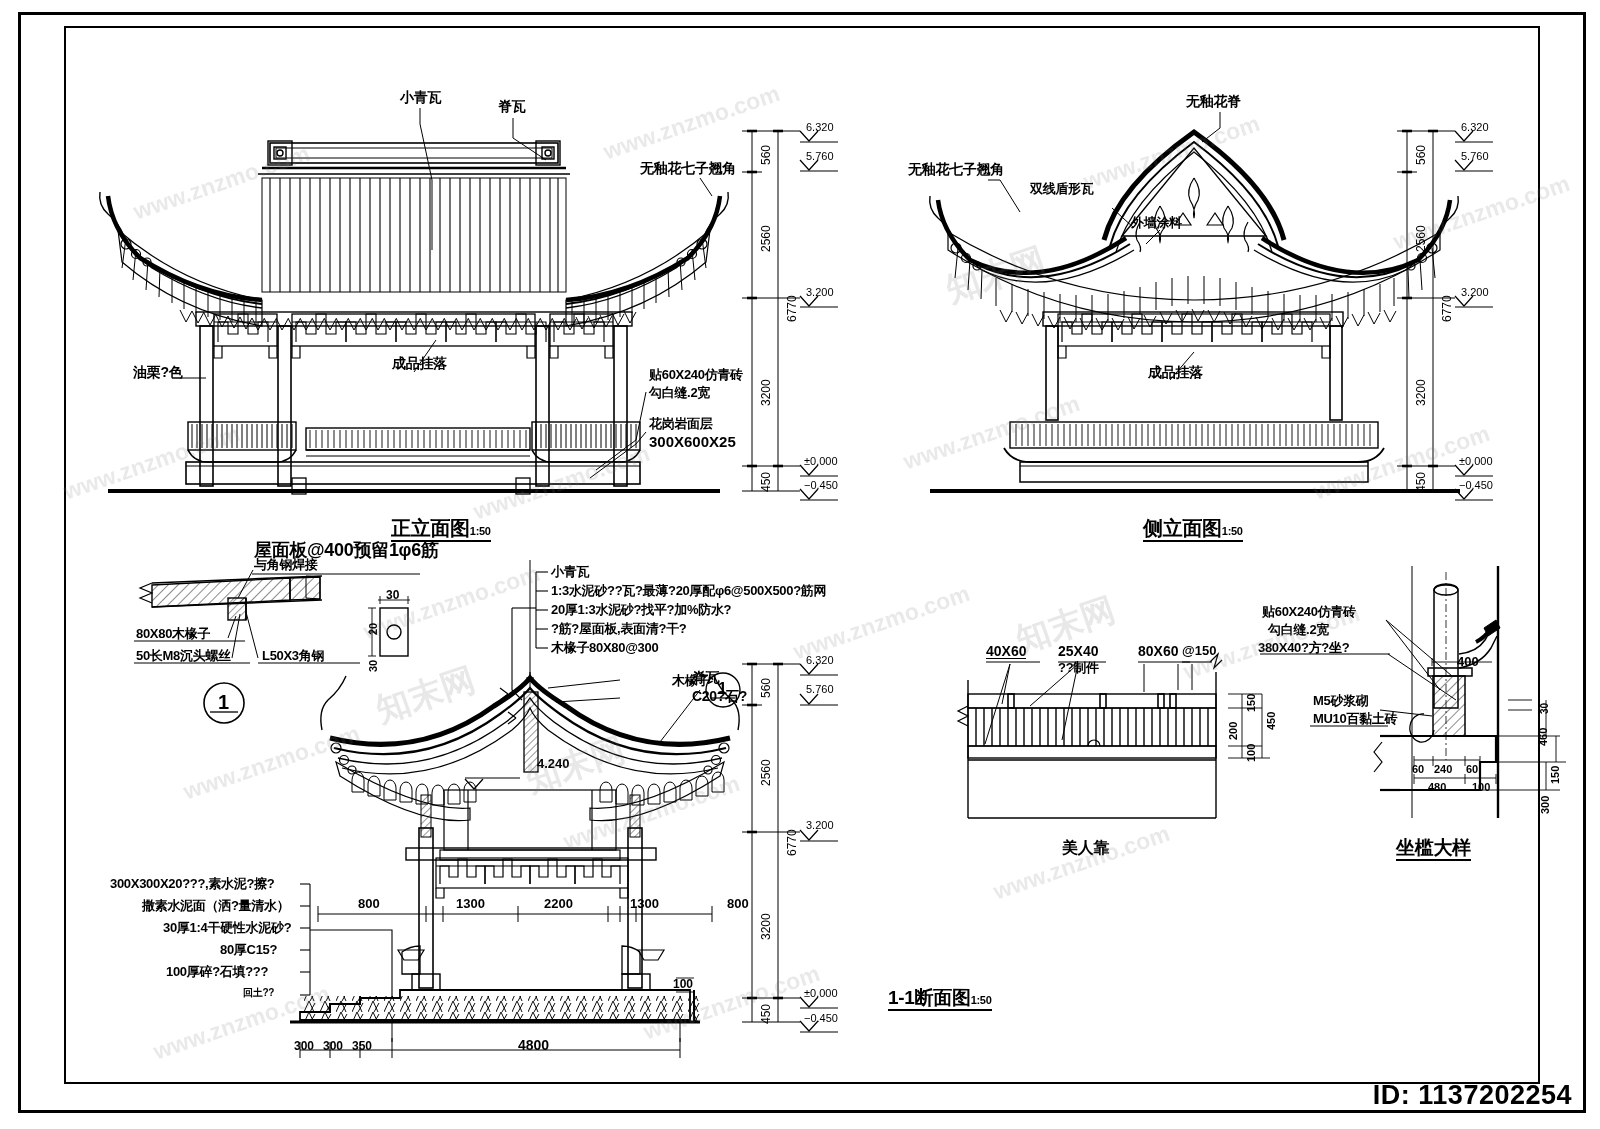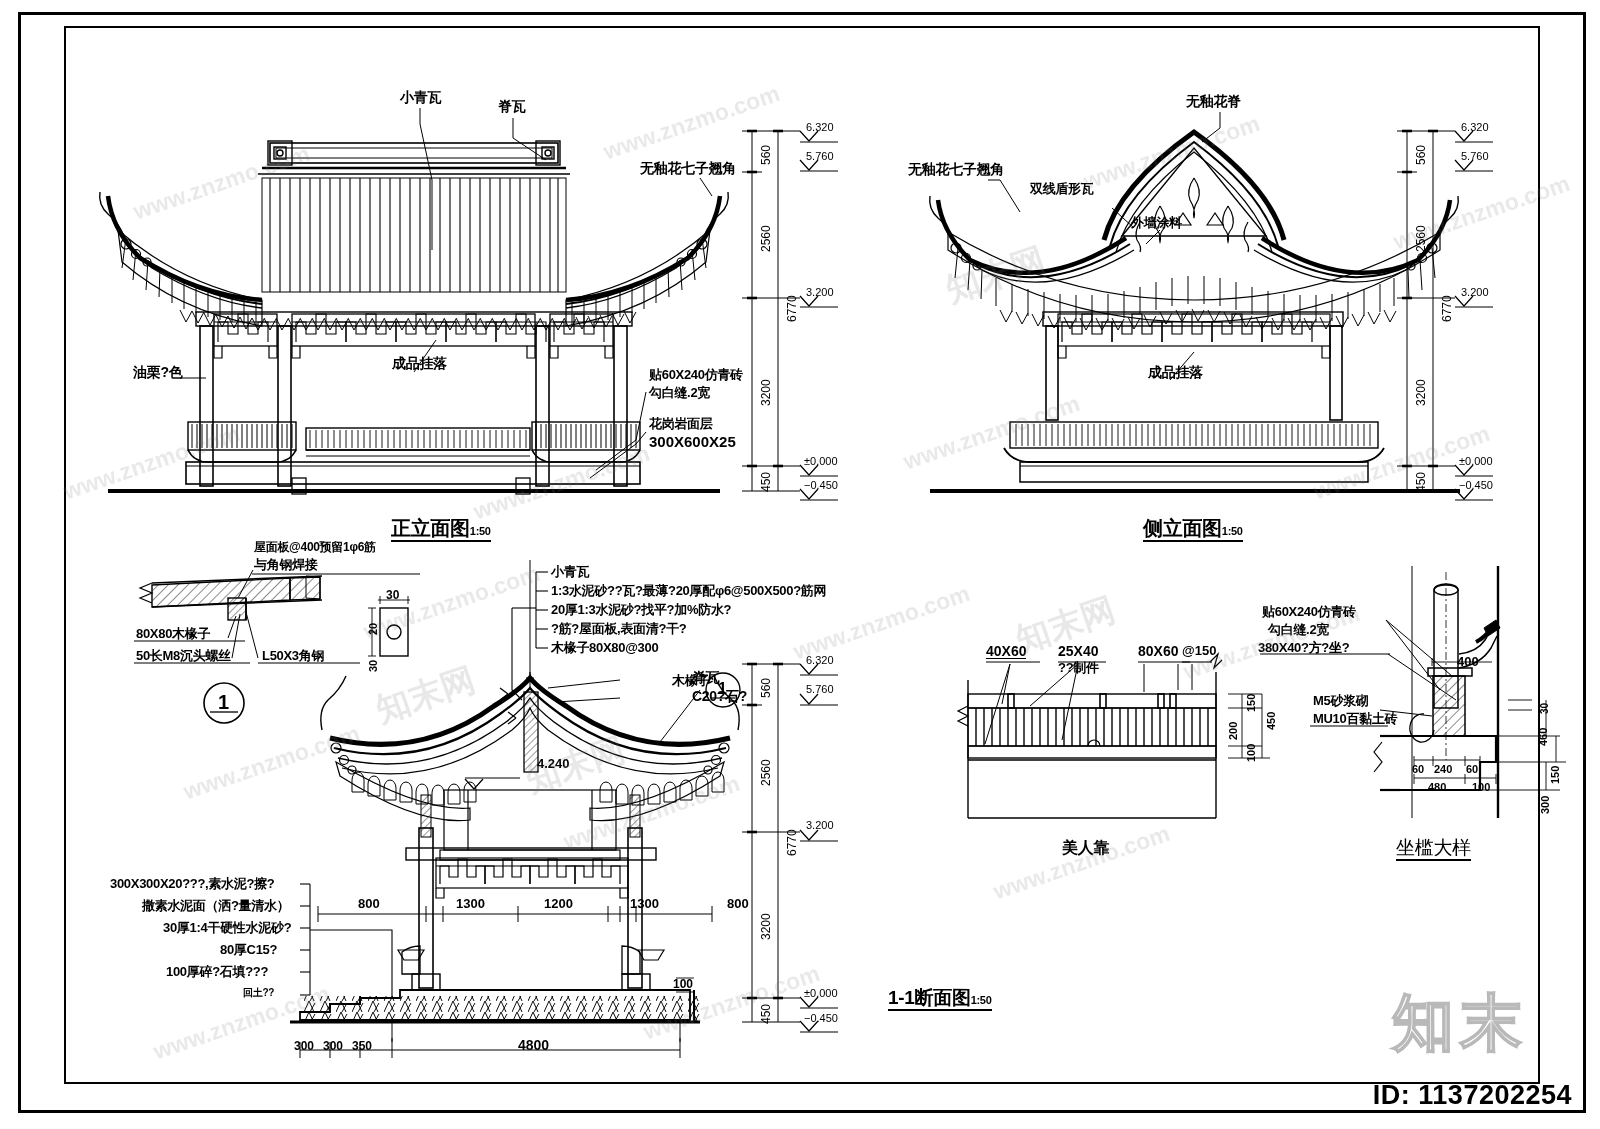--- a/index.html
+++ b/index.html
@@ -1060,21 +1060,21 @@
     <div class="t num elevmark" style="left:1461px;top:287px">3.200</div>
     <div class="t num elevmark" style="left:1459px;top:456px">±0.000</div>
     <div class="t num elevmark" style="left:1459px;top:480px">−0.450</div>
   </div>
 
   <div class="t title cn" style="left:1143px;top:518px;font-size:20px">
     <span>侧立面图</span><span class="sc">1:50</span>
   </div>
 
   <div>
-    <div class="t cn" style="left:254px;top:541px;font-size:12px">屋面板@400预留1φ6筋</div>
+    <div class="t cn" style="left:254px;top:541px;font-size:18px">屋面板@400预留1φ6筋</div>
     <div class="t cn" style="left:254px;top:558px;font-size:13px">与角钢焊接</div>
     <div class="t cn" style="left:136px;top:627px;font-size:13px">80X80木椽子</div>
     <div class="t cn" style="left:136px;top:649px;font-size:13px">50长M8沉头螺丝</div>
     <div class="t cn" style="left:262px;top:649px;font-size:13px">L50X3角钢</div>
     <div class="t num" style="left:386px;top:589px;font-size:12px;font-weight:700">30</div>
     <div class="t num vt" style="left:368px;top:635px;font-size:11px;font-weight:700;transform:rotate(-90deg)">20</div>
     <div class="t num vt" style="left:368px;top:672px;font-size:11px;font-weight:700;transform:rotate(-90deg)">30</div>
     <div class="t num" style="left:218px;top:692px;font-size:20px;font-weight:700">1</div>
   </div>
 
@@ -1095,21 +1095,21 @@
 
     <div class="t cn" style="left:110px;top:877px;font-size:13px">300X300X20???,素水泥?擦?</div>
     <div class="t cn" style="left:142px;top:899px;font-size:13px">撒素水泥面（洒?量清水）</div>
     <div class="t cn" style="left:163px;top:921px;font-size:13px">30厚1:4干硬性水泥砂?</div>
     <div class="t cn" style="left:220px;top:943px;font-size:13px">80厚C15?</div>
     <div class="t cn" style="left:166px;top:965px;font-size:13px">100厚碎?石填???</div>
     <div class="t cn" style="left:243px;top:988px;font-size:10px">回土??</div>
 
     <div class="t num" style="left:358px;top:897px;font-size:13px;font-weight:700">800</div>
     <div class="t num" style="left:456px;top:897px;font-size:13px;font-weight:700">1300</div>
-    <div class="t num" style="left:544px;top:897px;font-size:13px;font-weight:700">1200</div>
+    <div class="t num" style="left:544px;top:897px;font-size:13px;font-weight:700">2200</div>
     <div class="t num" style="left:630px;top:897px;font-size:13px;font-weight:700">1300</div>
     <div class="t num" style="left:727px;top:897px;font-size:13px;font-weight:700">800</div>
 
     <div class="t num" style="left:294px;top:1040px;font-size:12px;font-weight:700">300</div>
     <div class="t num" style="left:323px;top:1040px;font-size:12px;font-weight:700">300</div>
     <div class="t num" style="left:352px;top:1040px;font-size:12px;font-weight:700">350</div>
     <div class="t num" style="left:518px;top:1038px;font-size:14px;font-weight:700">4800</div>
     <div class="t num" style="left:673px;top:978px;font-size:12px;font-weight:700">100</div>
 
     <div class="t num vt" style="left:760px;top:698px;font-size:12px;transform:rotate(-90deg)">560</div>
@@ -1152,21 +1152,21 @@
     <div class="t num vt" style="left:1540px;top:714px;font-size:10px;font-weight:700;transform:rotate(-90deg)">30</div>
     <div class="t num vt" style="left:1538px;top:746px;font-size:11px;font-weight:700;transform:rotate(-90deg)">460</div>
     <div class="t num vt" style="left:1550px;top:784px;font-size:11px;font-weight:700;transform:rotate(-90deg)">150</div>
     <div class="t num vt" style="left:1540px;top:814px;font-size:11px;font-weight:700;transform:rotate(-90deg)">300</div>
     <div class="t num" style="left:1412px;top:764px;font-size:11px;font-weight:700">60</div>
     <div class="t num" style="left:1434px;top:764px;font-size:11px;font-weight:700">240</div>
     <div class="t num" style="left:1466px;top:764px;font-size:11px;font-weight:700">60</div>
     <div class="t num" style="left:1428px;top:782px;font-size:11px;font-weight:700">480</div>
     <div class="t num" style="left:1472px;top:782px;font-size:11px;font-weight:700">100</div>
   </div>
-  <div class="t cn title" style="left:1396px;top:838px;font-size:19px;font-weight:400">坐槛大样</div>
+  <div class="t cn title" style="left:1396px;top:838px;font-size:19px;font-weight:700">坐槛大样</div>
 
   <div>
     <div class="wm" style="left:130px;top:200px">www.znzmo.com</div>
     <div class="wm" style="left:600px;top:140px">www.znzmo.com</div>
     <div class="wm" style="left:1080px;top:170px">www.znzmo.com</div>
     <div class="wm" style="left:1390px;top:230px">www.znzmo.com</div>
     <div class="wm" style="left:60px;top:480px">www.znzmo.com</div>
     <div class="wm" style="left:470px;top:500px">www.znzmo.com</div>
     <div class="wm" style="left:900px;top:450px">www.znzmo.com</div>
     <div class="wm" style="left:1310px;top:480px">www.znzmo.com</div>
@@ -1177,16 +1177,15 @@
     <div class="wm" style="left:560px;top:830px">www.znzmo.com</div>
     <div class="wm" style="left:990px;top:880px">www.znzmo.com</div>
     <div class="wm" style="left:640px;top:1020px">www.znzmo.com</div>
     <div class="wm" style="left:150px;top:1040px">www.znzmo.com</div>
     <div class="wm-cn" style="left:940px;top:270px">知末网</div>
     <div class="wm-cn" style="left:520px;top:760px">知末网</div>
     <div class="wm-cn" style="left:370px;top:690px">知末网</div>
     <div class="wm-cn" style="left:1010px;top:620px">知末网</div>
   </div>
 
-  <div class="brand">知末</div>
   <div class="idtag num">ID: 1137202254</div>
 
 </div>
 
 </body></html>

